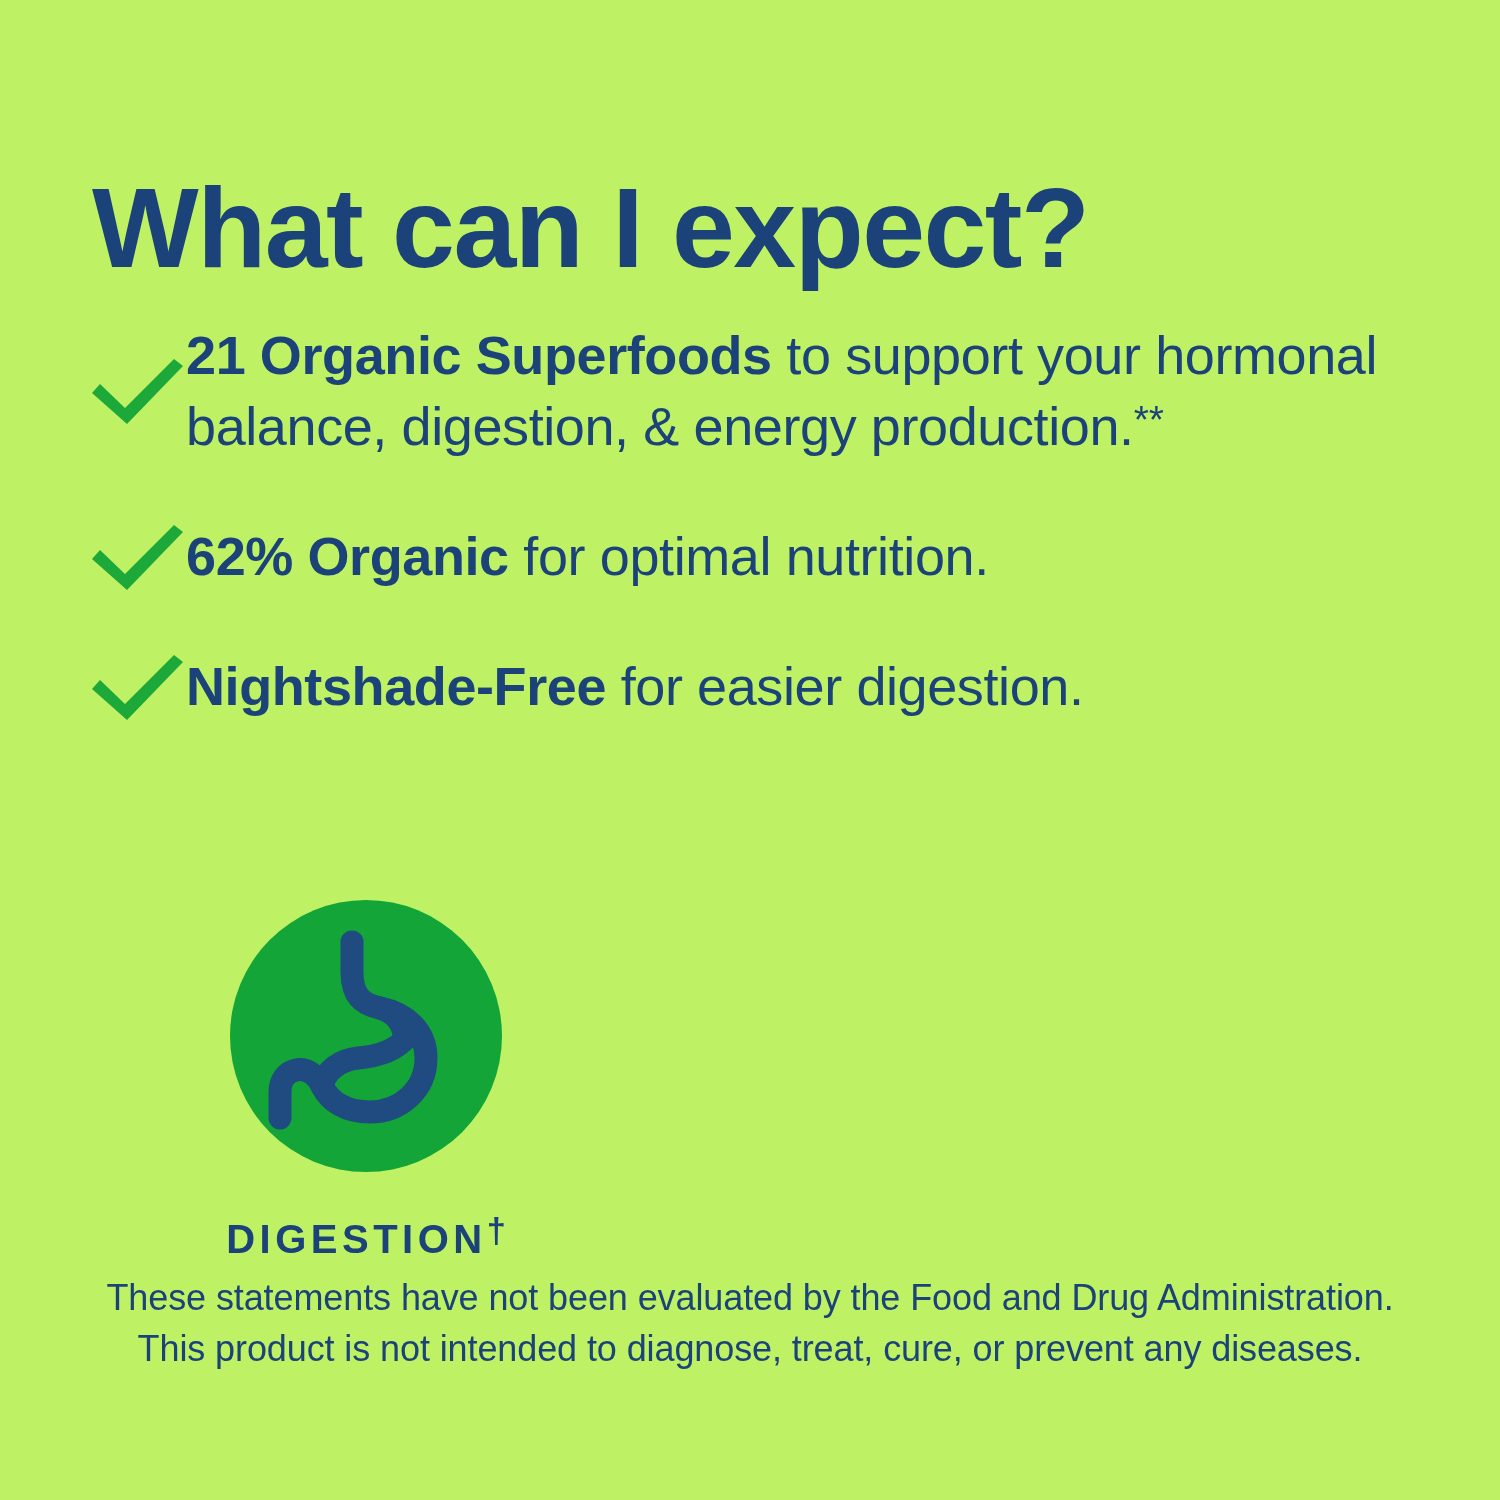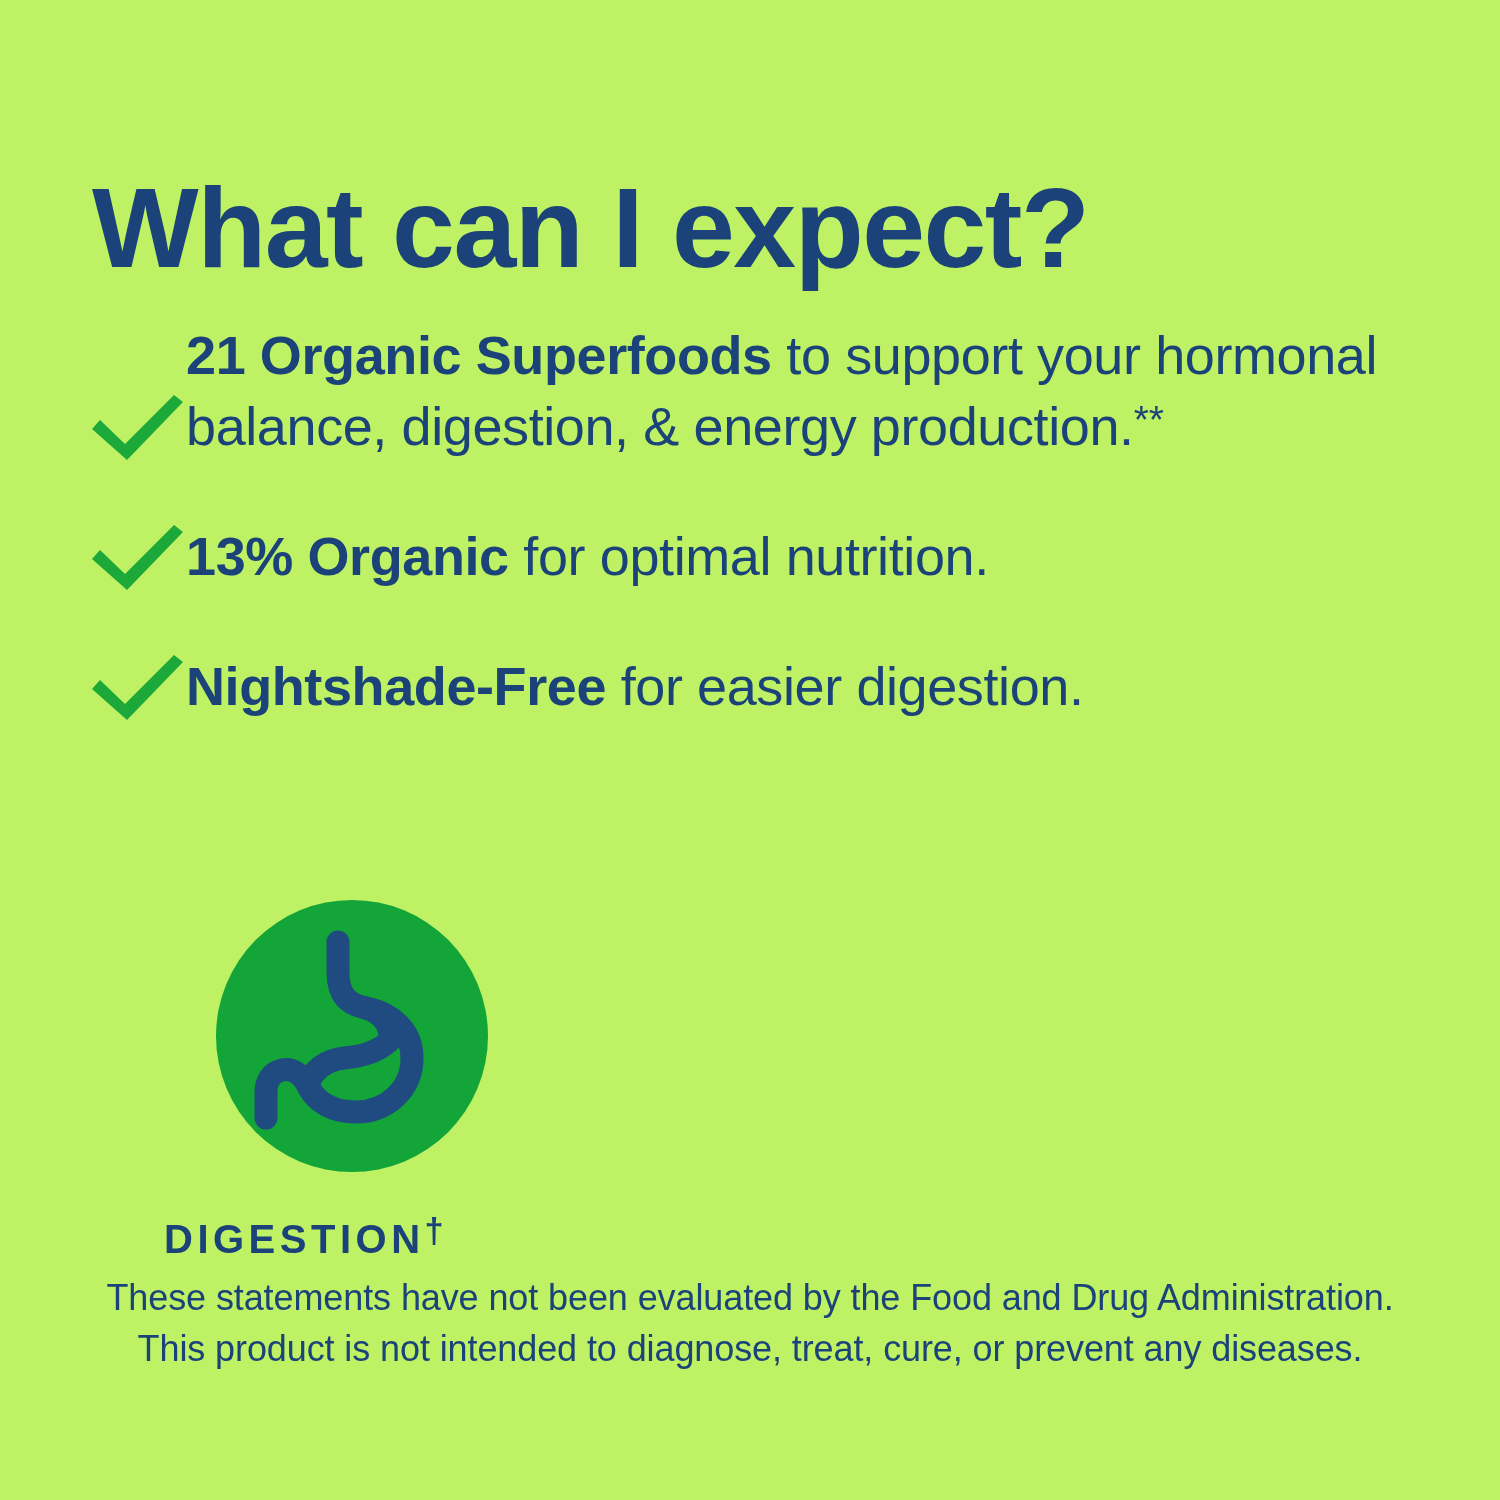--- a/index.html
+++ b/index.html
@@ -38,21 +38,21 @@
 
   
   .benefits {
     position: absolute;
     left: 88px;
     top: 318px;
     width: 1340px;
   }
   .benefit-row {
     display: flex;
-    align-items: flex-end;
+    align-items: center;
     margin-bottom: 56px;
   }
   .benefit-row:last-child { margin-bottom: 12px; }
 
   .check-icon {
     flex: 0 0 auto;
     width: 98px;
     height: 70px;
     margin-top: 4px;
     display: block;
@@ -71,24 +71,24 @@
   }
   .benefit-text sup.asterisks {
     font-size: 0.72em;
     vertical-align: 0.30em;
     letter-spacing: 0;
   }
 
   
   .icon-block {
     position: absolute;
-    left: 164px;
+    left: 178px;
     top: 900px;
     width: 376px;
-    text-align: left;
+    text-align: center;
   }
   .icon-circle {
     width: 272px;
     height: 272px;
     margin: 0 auto;
     display: block;
   }
   .icon-caption {
     margin-top: 42px;
     font-size: 40px;
@@ -135,21 +135,21 @@
       <div class="benefit-text">
         <b>21 Organic Superfoods</b><span> to support your hormonal balance, digestion, &amp; energy production.</span><sup class="asterisks">**</sup>
       </div>
     </div>
 
     <div class="benefit-row">
       <svg class="check-icon" viewBox="0 0 98 70" aria-hidden="true">
         <path d="M4 36 L12 27 L37 51 L86 2 L95 9 L39 67 Z" fill="#1da83a"></path>
       </svg>
       <div class="benefit-text">
-        <b>13% Organic</b><span> for optimal nutrition.</span><sup class="asterisks"></sup>
+        <b>62% Organic</b><span> for optimal nutrition.</span><sup class="asterisks"></sup>
       </div>
     </div>
 
     <div class="benefit-row">
       <svg class="check-icon" viewBox="0 0 98 70" aria-hidden="true">
         <path d="M4 36 L12 27 L37 51 L86 2 L95 9 L39 67 Z" fill="#1da83a"></path>
       </svg>
       <div class="benefit-text">
         <b>Nightshade-Free</b><span> for easier digestion.</span><sup class="asterisks"></sup>
       </div>

